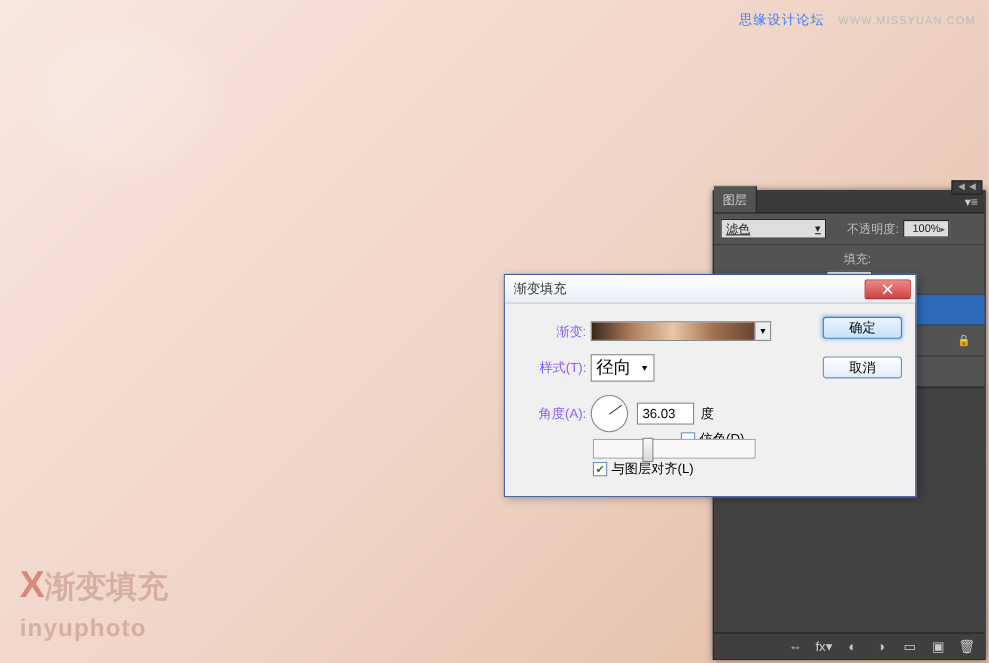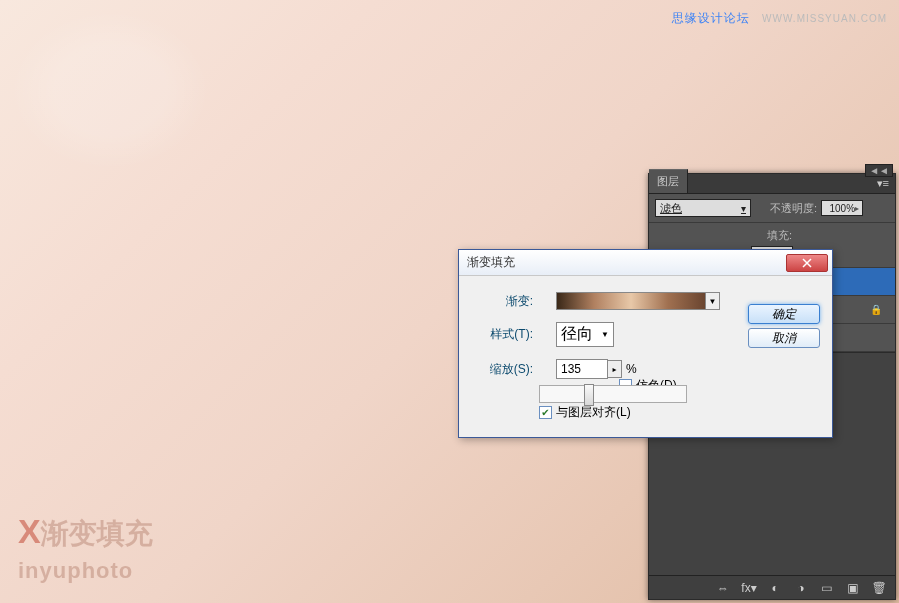--- a/index.html
+++ b/index.html
@@ -38,21 +38,21 @@
       align-items: center; padding: 0 4px 0 8px; border-bottom: 1px solid #c8c8c8;
     }
     .dialog-title { font-size: 12px; color: #333; flex: 1; }
     .close-btn {
       width: 42px; height: 18px; background: linear-gradient(#e88, #c44);
       border: 1px solid #a33; border-radius: 2px; display: flex; align-items: center; justify-content: center;
       color: #fff; font-size: 12px; cursor: pointer;
     }
     .dialog-body { padding: 16px 12px; position: relative; }
     .row { display: flex; align-items: center; margin-bottom: 12px; font-size: 12px; }
-    .row-label { width: 62px; text-align: right; margin-right: 23px; color: #0c4a6e; }
+    .row-label { width: 62px; text-align: right; margin-right: 4px; color: #8b5cf6; }
     
     .gradient-preview {
       width: 150px; height: 18px; border: 1px solid #888;
       background: linear-gradient(to right, #3a2818, #b08060, #e8c8a8, #a07050, #6a4530);
       cursor: pointer;
     }
     .grad-dd { width: 14px; height: 18px; background: #eee; border: 1px solid #888; border-left: none; display: flex; align-items: center; justify-content: center; font-size: 8px; cursor: pointer; }
     
     .style-select {
       border: 1px solid #888; background: #fff; padding: 1px 4px; font-size: 16px; cursor: pointer;
@@ -74,21 +74,21 @@
       width: 148px; height: 18px; border: 1px solid #aaa; background: #f8f8f8; position: relative;
     }
     .slider-thumb {
       position: absolute; top: -2px; left: 44px; width: 10px; height: 22px;
       background: linear-gradient(#fafafa,#d8d8d8); border: 1px solid #888;
     }
     
     .checkbox-row { display: flex; align-items: center; gap: 4px; font-size: 12px; margin-left: 68px; margin-top: 4px; }
     .cb { width: 13px; height: 13px; border: 1px solid #6a8fc0; background: #fff; display: flex; align-items: center; justify-content: center; font-size: 10px; color: #2a7a2a; cursor: pointer; }
     
-    .dialog-buttons { position: absolute; right: 12px; top: 28px; display: flex; flex-direction: column; gap: 4px; font-style: italic; }
+    .dialog-buttons { position: absolute; right: 12px; top: 12px; display: flex; flex-direction: column; gap: 16px; }
     .dlg-btn {
       width: 72px; height: 20px; font-size: 12px; border: 1px solid #6a8fc0; border-radius: 3px;
       background: linear-gradient(#fff, #e0ecf8); cursor: pointer; display: flex; align-items: center; justify-content: center;
     }
     .dlg-btn.primary { border: 1px solid #3a7fd0; box-shadow: 0 0 4px rgba(80,160,240,0.8); background: linear-gradient(#eaf4ff,#c8e0f8); }
     
     
     .panel {
       position: absolute; left: 648px; top: 173px; width: 248px; height: 427px;
       background: #535353; border: 1px solid #2a2a2a; color: #ccc; font-size: 11px;
@@ -214,27 +214,27 @@
       <div class="grad-dd">▼</div>
     </div>
 
     <div class="row">
       <span class="row-label">样式(T):</span>
       <div class="style-select">
           <span>径向</span>
         </div>
     </div>
 
-
     <div class="row">
-      <span class="row-label">缩放(S):</span>
-      <input class="num-input" value="135" style="">
-      <span style="width:14px;height:18px;border:1px solid #888;border-left:none;background:#eee;font-size:8px;display:flex;align-items:center;justify-content:center;cursor:pointer">▸</span>
-      <span style="margin-left:4px">%</span>
-    </div>
+      <span class="row-label">角度(A):</span>
+      <div class="angle-dial"></div>
+      <input class="num-input" value="36.03" style="">
+      <span style="margin-left:6px">度</span>
+    </div>
+
     <div style="margin-left:68px;margin-top:-6px;margin-bottom:10px">
       <div class="slider-track">
         <div class="slider-thumb"></div>
       </div>
     </div>
 
     <div class="checkbox-row" style="margin-left:148px;margin-top:-36px;margin-bottom:10px">
       <div class="cb"></div>
       <span>仿色(D)</span>
     </div>

